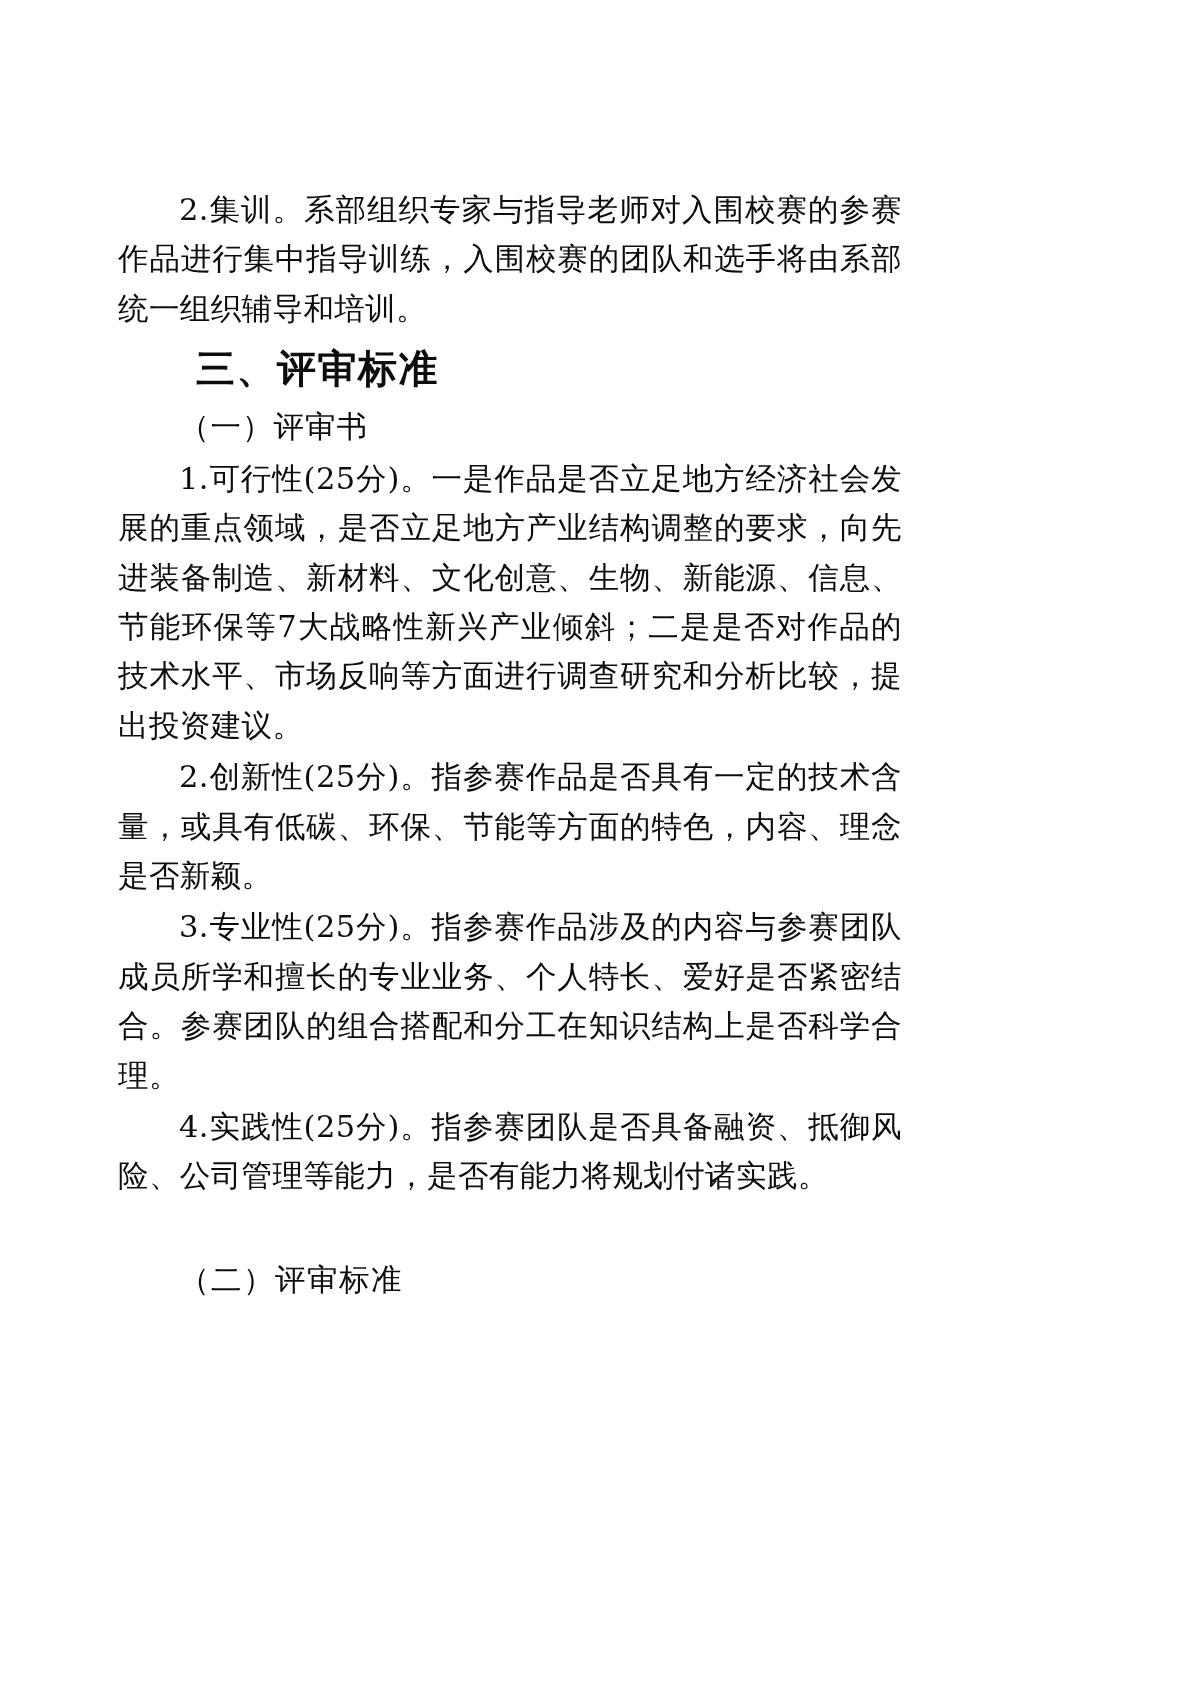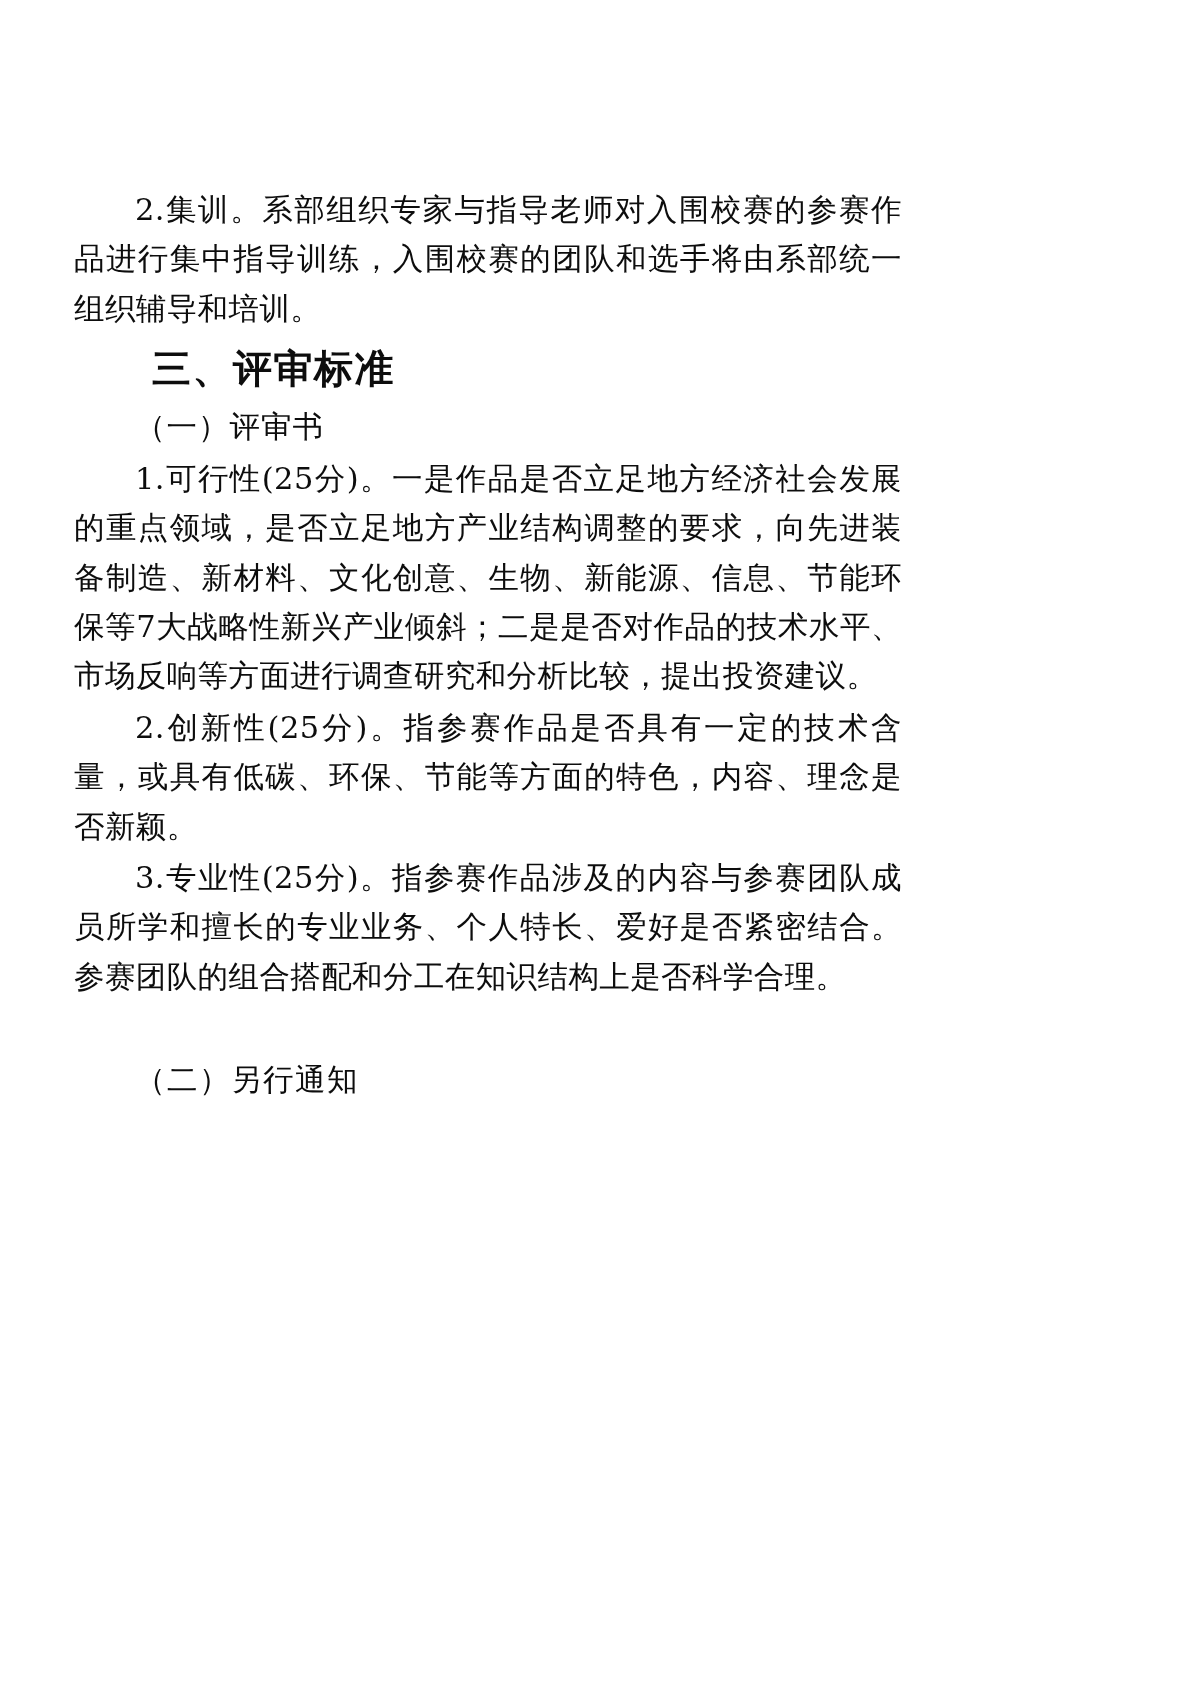--- a/index.html
+++ b/index.html
@@ -11,21 +11,21 @@
     width: 1190px;
     height: 1682px;
     font-family: "DejaVu Serif", "Liberation Serif", serif;
     color: #0d0d0d;
   }
   .page {
     position: relative;
     width: 1020px;
     height: 1682px;
     box-sizing: border-box;
-    padding: 185px 118px 60px 74px;
+    padding: 185px 118px 60px 118px;
     background: #ffffff;
   }
   .doc-body {
     font-size: 30.5px;
     line-height: 1.62;
     letter-spacing: 0.4px;
     text-align: justify;
     text-justify: inter-ideograph;
   }
   p {
@@ -66,19 +66,20 @@
     <p class="heading">三、评审标准</p>
 
     <p class="subheading">（一）评审书</p>
 
     <p class="indent">1.可行性(25分)。一是作品是否立足地方经济社会发展的重点领域，是否立足地方产业结构调整的要求，向先进装备制造、新材料、文化创意、生物、新能源、信息、节能环保等7大战略性新兴产业倾斜；二是是否对作品的技术水平、市场反响等方面进行调查研究和分析比较，提出投资建议。</p>
 
     <p class="indent">2.创新性(25分)。指参赛作品是否具有一定的技术含量，或具有低碳、环保、节能等方面的特色，内容、理念是否新颖。</p>
 
     <p class="indent">3.专业性(25分)。指参赛作品涉及的内容与参赛团队成员所学和擅长的专业业务、个人特长、爱好是否紧密结合。参赛团队的组合搭配和分工在知识结构上是否科学合理。</p>
 
+    <p class="indent">4.实践性(25分)。指参赛团队是否具备融资、抵御风险、公司管理等能力，是否有能力将规划付诸实践。</p>
 
     <div class="spacer-large"></div>
 
-    <p class="tail">（二）另行通知</p>
+    <p class="tail">（二）评审标准</p>
 
   </div>
 </div>
 
 </body></html>

